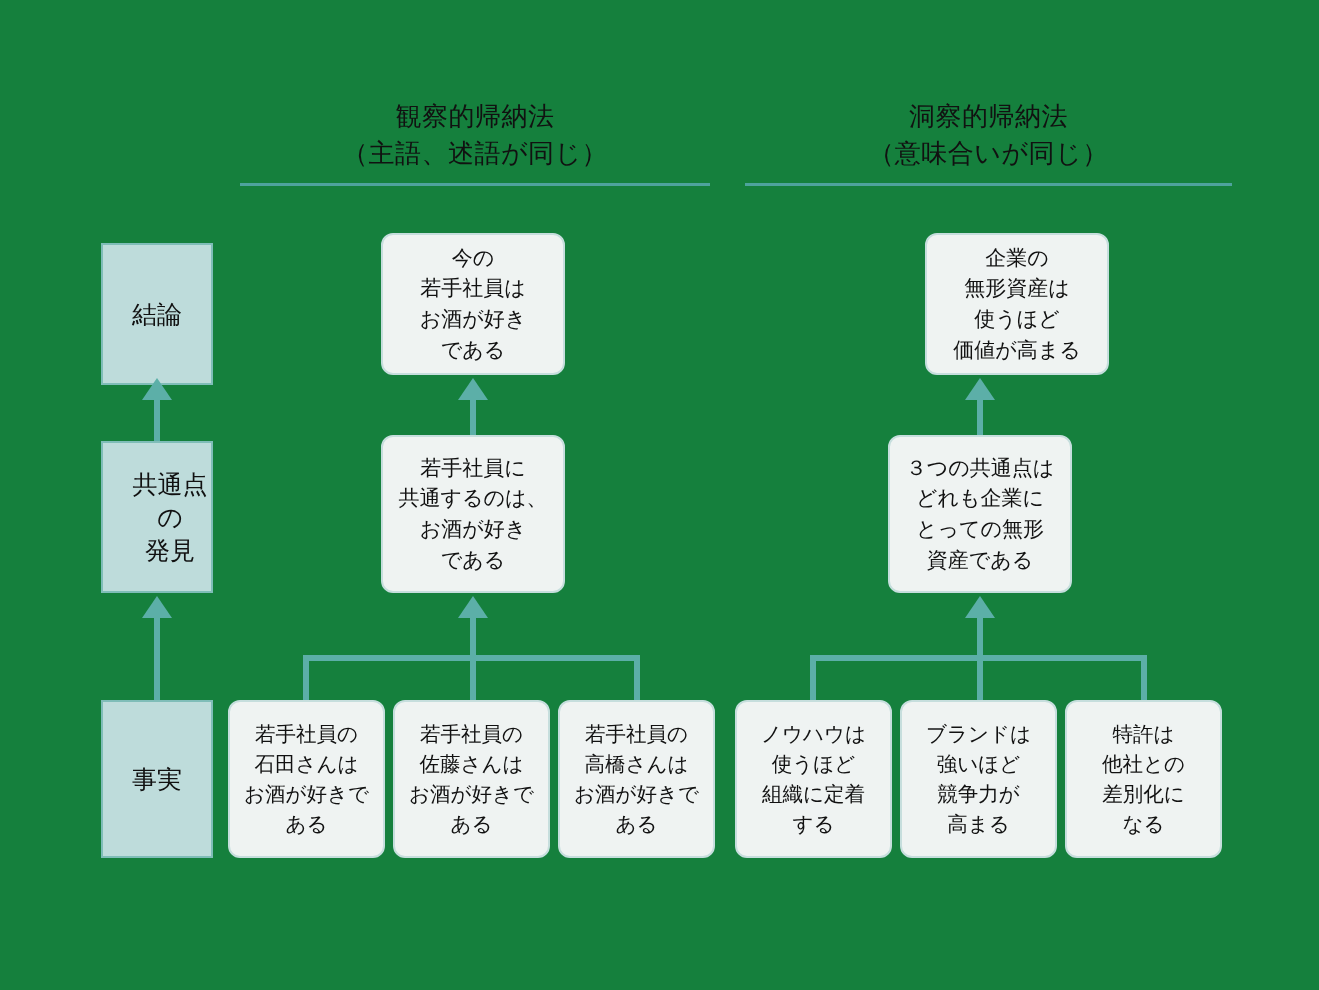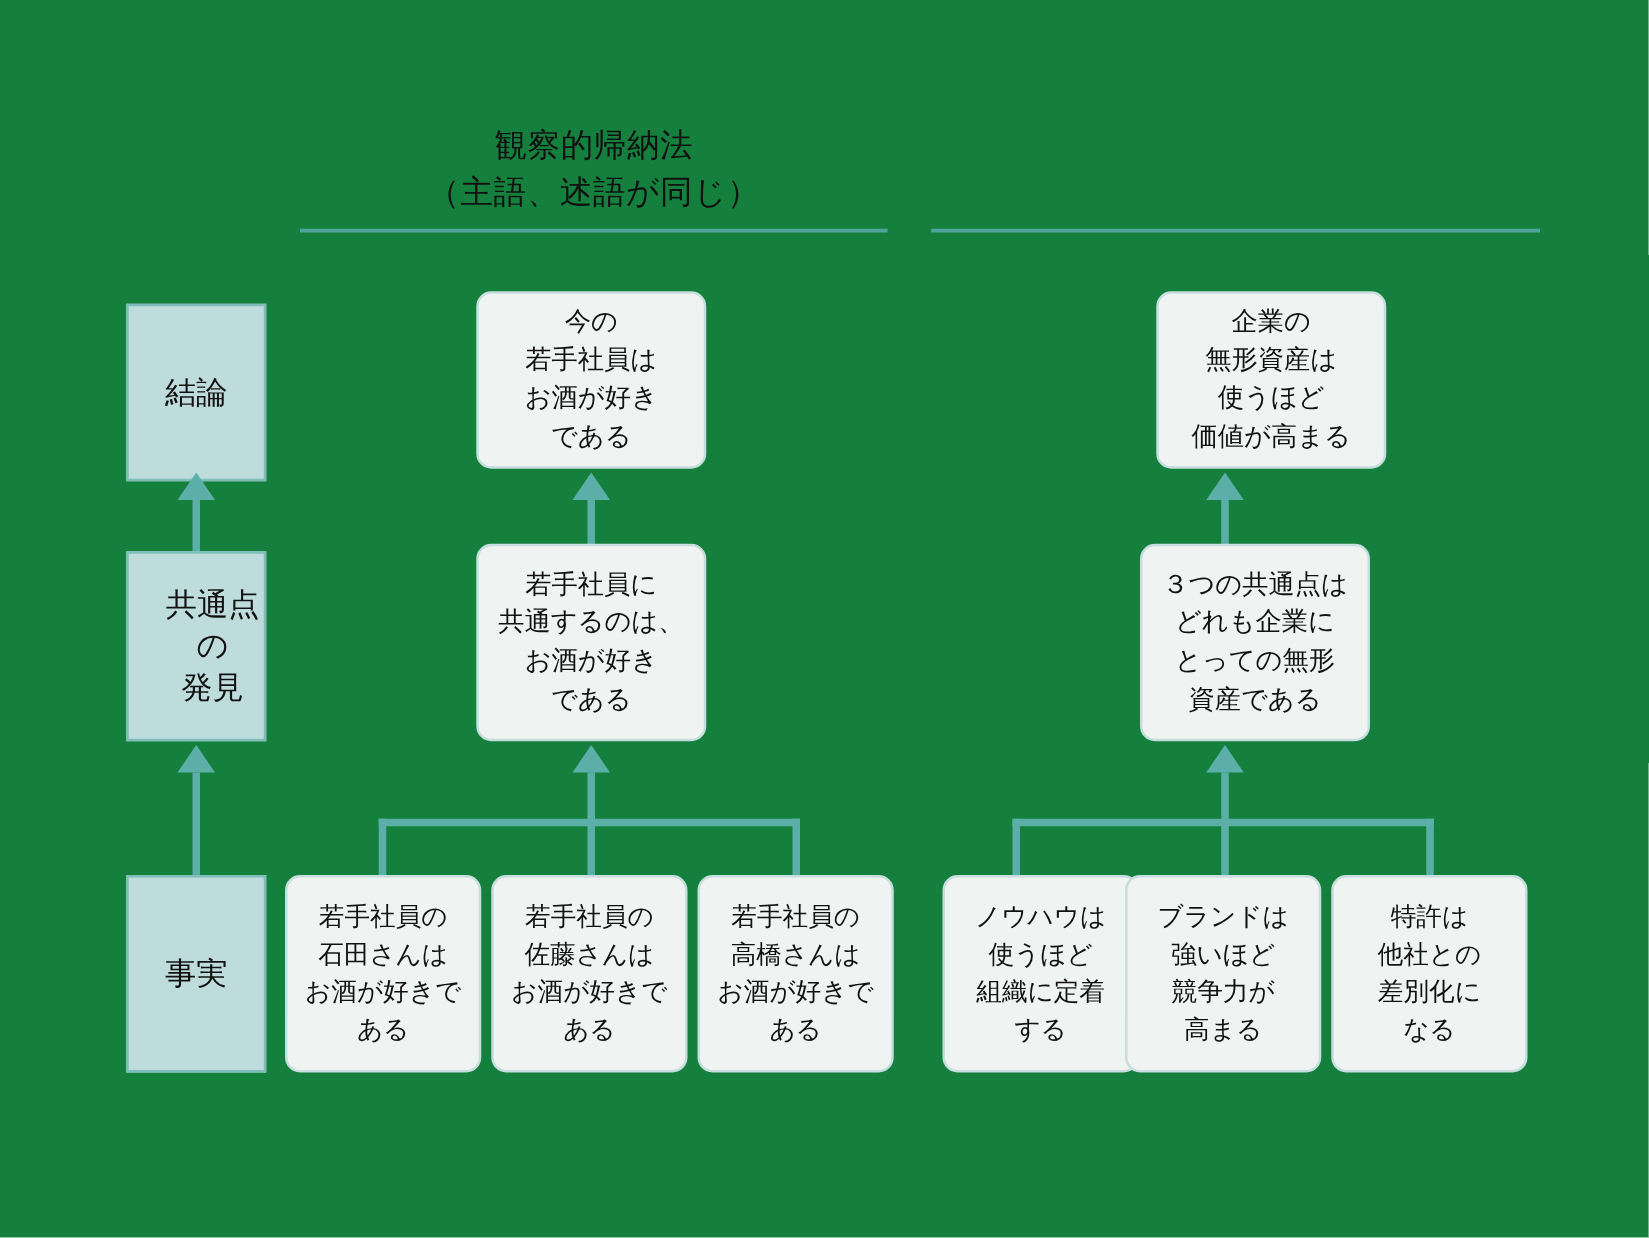--- a/index.html
+++ b/index.html
@@ -96,20 +96,22 @@
 </style>
 </head>
 <body>
 
 <div id="canvas">
 
   <div class="col-header" style="left:240px; top:98px; width:470px;">観察的帰納法
 （主語、述語が同じ）</div>
   <div class="col-rule" style="left:240px; top:183px; width:470px;"></div>
 
+  <div class="col-header" style="left:745px; top:98px; width:487px;">洞察的帰納法
+（意味合いが同じ）</div>
   <div class="col-rule" style="left:745px; top:183px; width:487px;"></div>
 
   <div class="stage-box" style="left:101px; top:233px; width:112px; height:142px;margin-top:10px;">結論</div>
 
   <div class="vline" style="left:154px; top:400px; height:42px;"></div>
   <div class="arrow-up" style="left:142px; top:378px;"></div>
 
   <div class="stage-box" style="left:101px; top:441px; width:112px; height:152px;padding-left:26px;">共通点
 の
 発見</div>
@@ -152,32 +154,32 @@
 ある</div>
 
   <div class="card" style="left:888px; top:233px; width:184px; height:142px;margin-left:37px;">企業の
 無形資産は
 使うほど
 価値が高まる</div>
 
   <div class="vline" style="left:977px; top:400px; height:42px;"></div>
   <div class="arrow-up" style="left:965px; top:378px;"></div>
 
-  <div class="card" style="left:912px; top:435px; width:184px; height:158px;">３つの共通点は
+  <div class="card" style="left:888px; top:435px; width:184px; height:158px;">３つの共通点は
 どれも企業に
 とっての無形
 資産である</div>
 
   <div class="vline" style="left:977px; top:618px; height:82px;"></div>
   <div class="arrow-up" style="left:965px; top:596px;"></div>
   <div class="hline" style="left:810px; top:655px; width:337px;"></div>
   <div class="vline" style="left:810px; top:655px; height:47px;"></div>
   <div class="vline" style="left:1141px; top:655px; height:47px;"></div>
 
-  <div class="card small" style="left:735px; top:700px; width:157px; height:158px;margin-left:19px;">ノウハウは
+  <div class="card small" style="left:735px; top:700px; width:157px; height:158px;">ノウハウは
 使うほど
 組織に定着
 する</div>
   <div class="card small" style="left:1065px; top:700px; width:157px; height:158px;">特許は
 他社との
 差別化に
 なる</div>
   <div class="card small" style="left:900px; top:700px; width:157px; height:158px;">ブランドは
 強いほど
 競争力が

